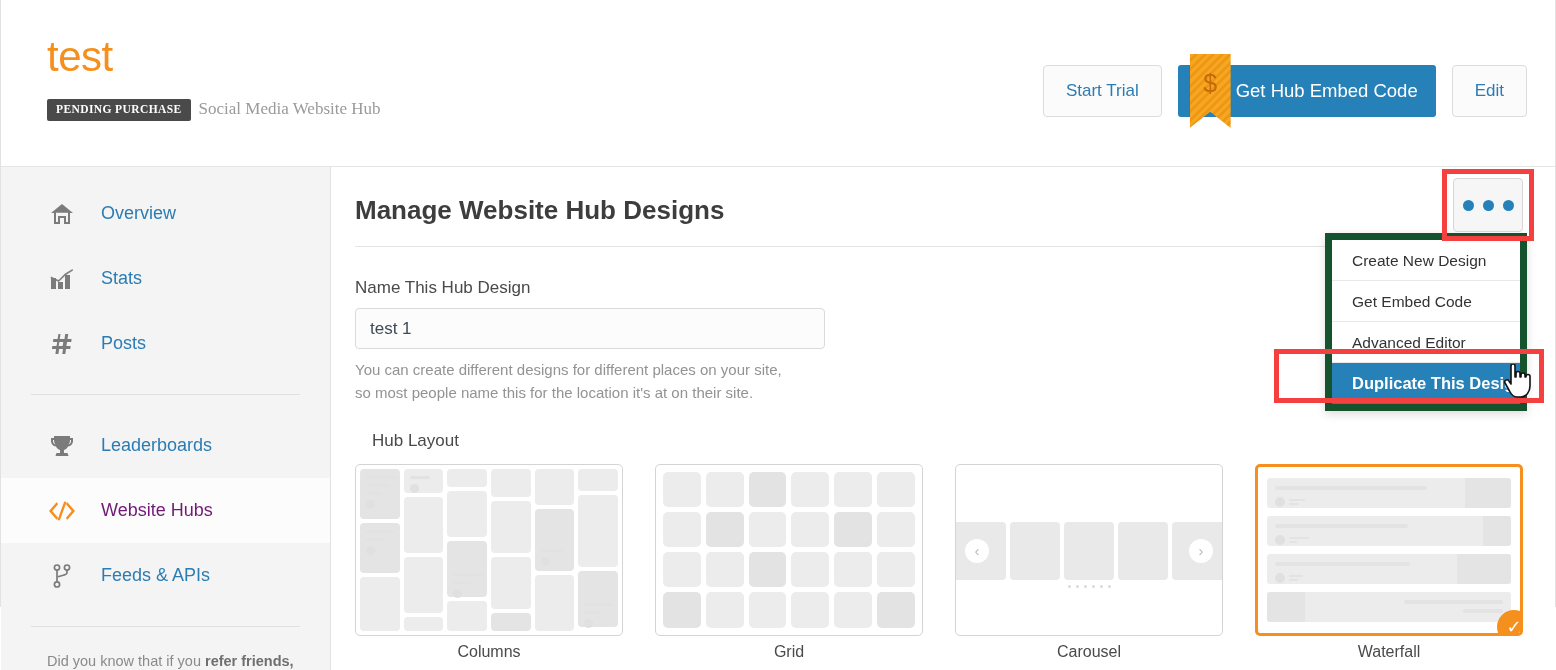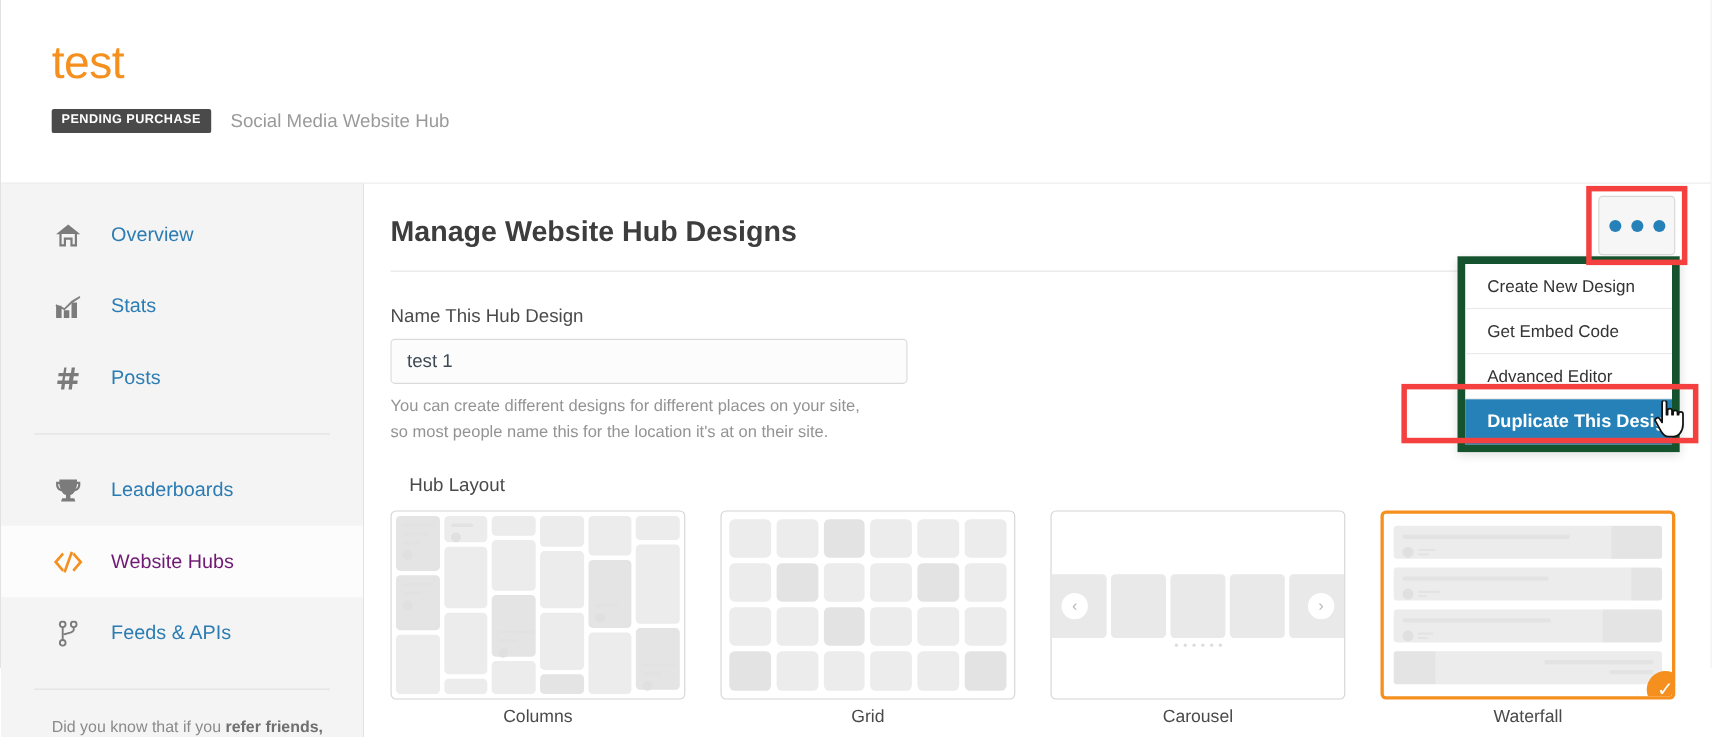--- a/index.html
+++ b/index.html
@@ -30,22 +30,22 @@
     font-size: 42px;
     color: #f5901f;
     font-weight: 400;
     letter-spacing: -0.5px;
     line-height: 1;
   }
   .sub-row {
     position: absolute;
     left: 46px; top: 99px;
     display: flex;
-    align-items: center;
-    gap: 18px;
+    gap: 8px;
+    font-family: Liberation Serif, serif;
   }
   .status-badge {
     background: #4a4a4a;
     color: #ffffff;
     font-size: 11.5px;
     font-weight: bold;
     letter-spacing: 0.4px;
     padding: 5px 9px 5px 9px;
     border-radius: 2px;
     line-height: 1;
@@ -397,20 +397,32 @@
 
 <div class="page">
 
   <div class="top-header">
     <div class="brand-title">test</div>
     <div class="sub-row">
       <span class="status-badge">PENDING PURCHASE</span>
       <span class="sub-desc">Social Media Website Hub</span>
     </div>
 
+    <div class="header-actions">
+      <button class="btn-outline">Start Trial</button>
+
+      <div class="embed-wrap">
+        <button class="btn-primary">Get Hub Embed Code</button>
+        <div class="ribbon">
+          <span>$</span>
+        </div>
+      </div>
+
+      <button class="btn-outline">Edit</button>
+    </div>
   </div>
 
   <div class="body-wrap">
 
     <div class="sidebar">
 
       <div class="nav-item">
         <span class="nav-icon">
           <svg width="24" height="22" viewBox="0 0 24 22" fill="currentColor">
               <path d="M12 1 1 10h3v11h6v-6h4v6h6V10h3L12 1zm0 3.2 6 4.9V19h-2v-6H8v6H6V9.1l6-4.9z"></path>

